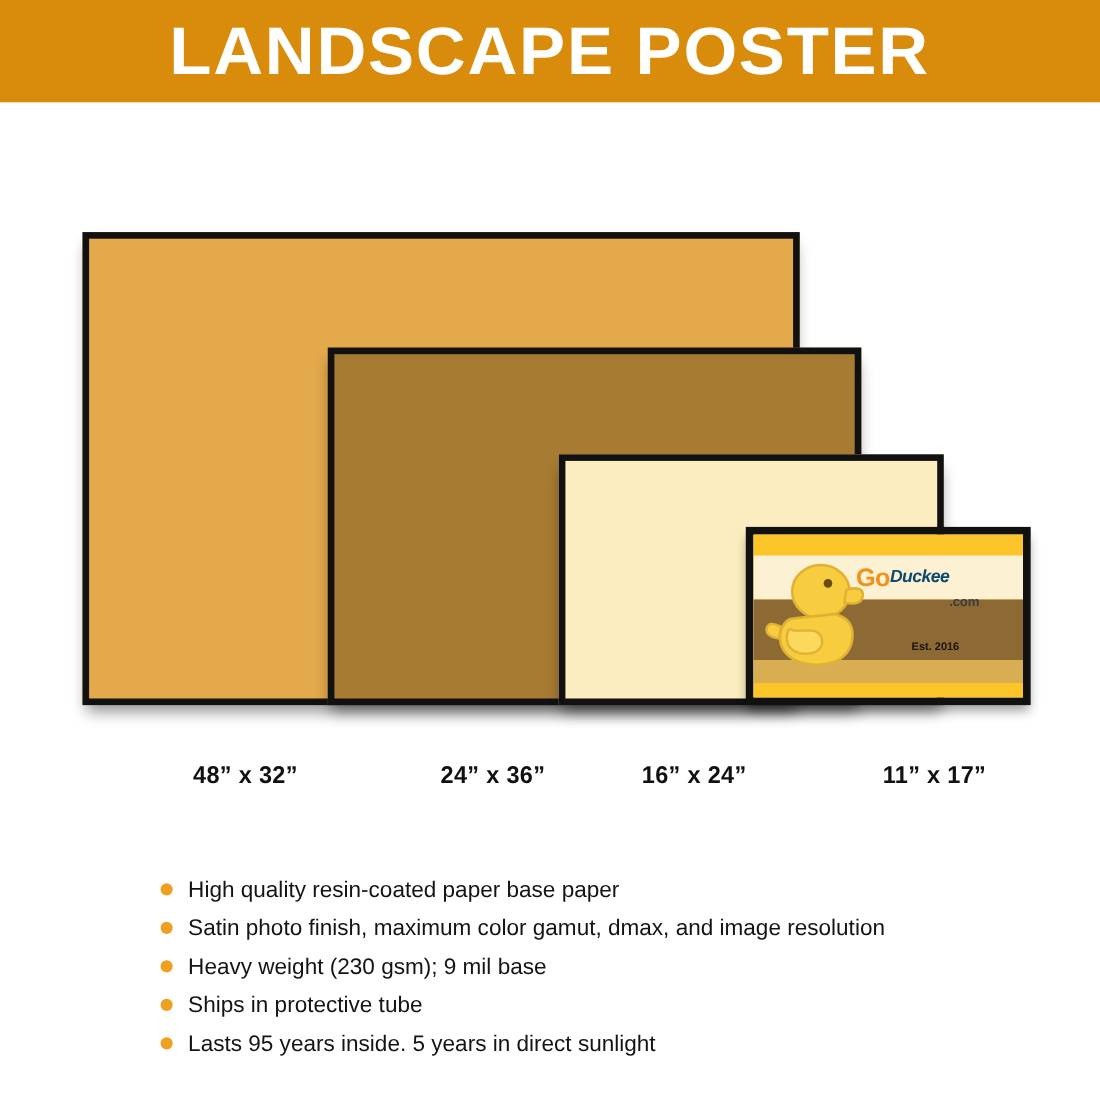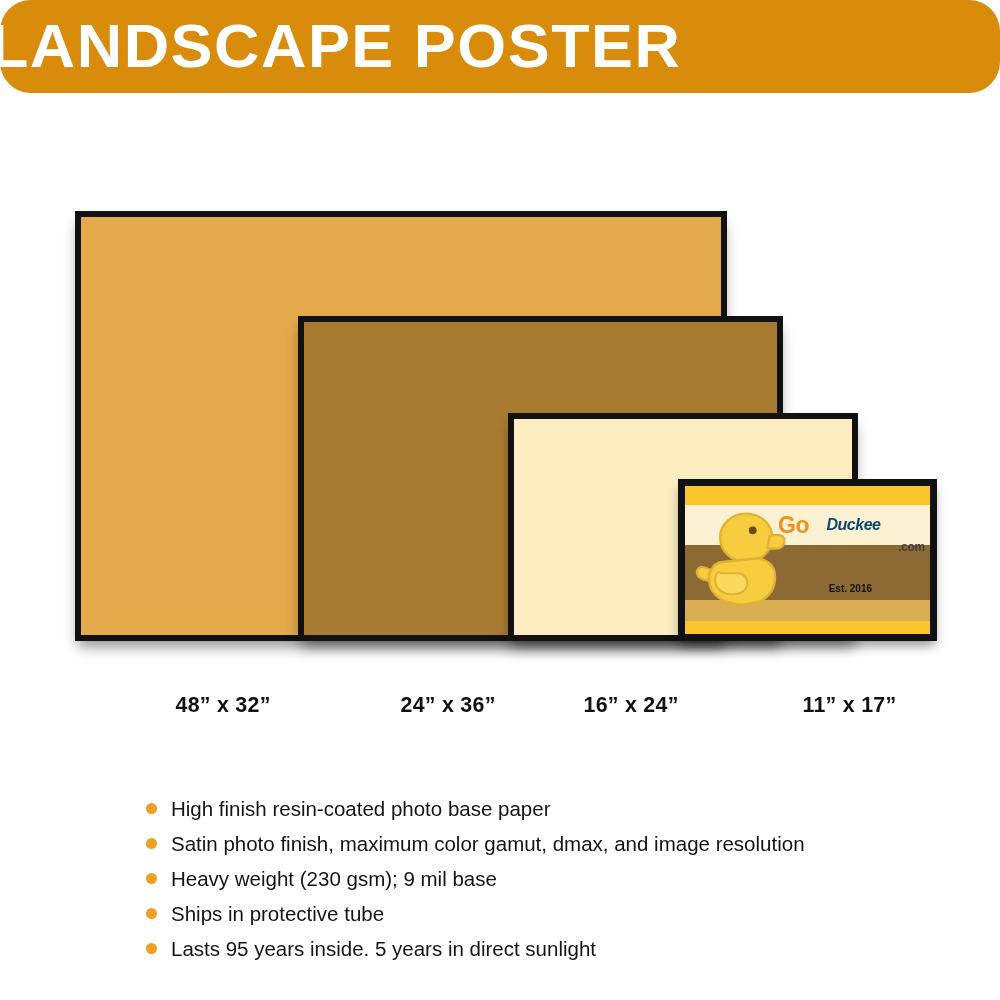--- a/index.html
+++ b/index.html
@@ -8,21 +8,21 @@
     background:#ffffff;
     font-family:"Liberation Sans","DejaVu Sans",sans-serif;
     overflow:hidden;
     position:relative;
   }
 
   
   #header-banner{
     position:absolute;left:0;top:0;width:1000px;height:93px;
     background:#d98c0c;
-    display:flex;align-items:center;border-radius:31px;
+    display:flex;align-items:center;justify-content:center;
   }
   #header-title{
     color:#ffffff;
     font-size:61px;
     font-weight:bold;
     letter-spacing:1.5px;
     line-height:1;
     transform:scaleX(1.03);
     white-space:nowrap;
     font-family:"Liberation Sans","DejaVu Sans",sans-serif;
@@ -59,21 +59,21 @@
 
   
   #duck-illustration{
     position:absolute;left:4%;top:8%;width:38%;height:84%;
   }
   #duck-illustration svg{width:100%;height:100%;display:block;}
 
   
   #brand-wordmark{
     position:absolute;left:38%;top:13%;width:60%;height:27%;
-    display:flex;align-items:center;justify-content:space-between;
+    display:flex;align-items:center;justify-content:flex-start;
     white-space:nowrap;
   }
   #brand-go{color:#f2901a;font-weight:bold;font-size:23px;letter-spacing:-0.5px;}
   #brand-duckee{color:#0c4a6e;font-weight:bold;font-size:16px;letter-spacing:-0.5px;font-style:italic;}
   #brand-dotcom{color:#3b3b3b;font-weight:bold;font-size:12px;letter-spacing:-0.2px;margin-top:44px;}
 
   #brand-script{
     position:absolute;left:36%;top:39%;width:63%;height:24%;
     display:flex;align-items:center;justify-content:center;
     color:#f79a16;
@@ -177,21 +177,21 @@
 <div id="size-labels">
   <div class="size-label" id="size-label-0">48” x 32”</div>
   <div class="size-label" id="size-label-1">24” x 36”</div>
   <div class="size-label" id="size-label-2">16” x 24”</div>
   <div class="size-label" id="size-label-3">11” x 17”</div>
 </div>
 
 <div id="feature-list">
   <div class="feature-item">
     <span class="feature-bullet"></span>
-    <span class="feature-text">High finish resin-coated photo base paper</span>
+    <span class="feature-text">High quality resin-coated paper base paper</span>
   </div>
   <div class="feature-item">
     <span class="feature-bullet"></span>
     <span class="feature-text">Satin photo finish, maximum color gamut, dmax, and image resolution</span>
   </div>
   <div class="feature-item">
     <span class="feature-bullet"></span>
     <span class="feature-text">Heavy weight (230 gsm); 9 mil base</span>
   </div>
   <div class="feature-item">

